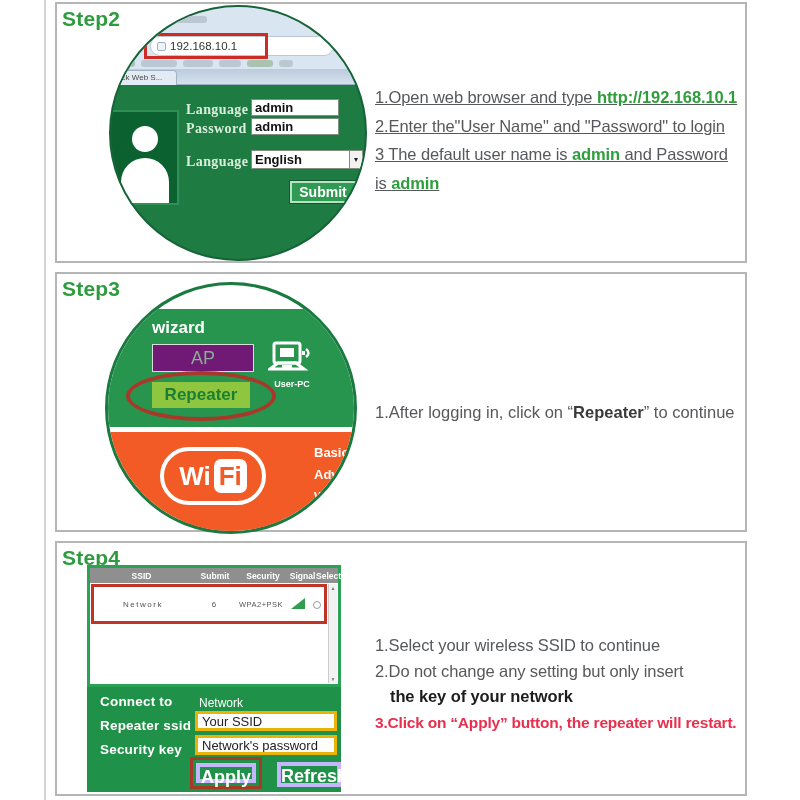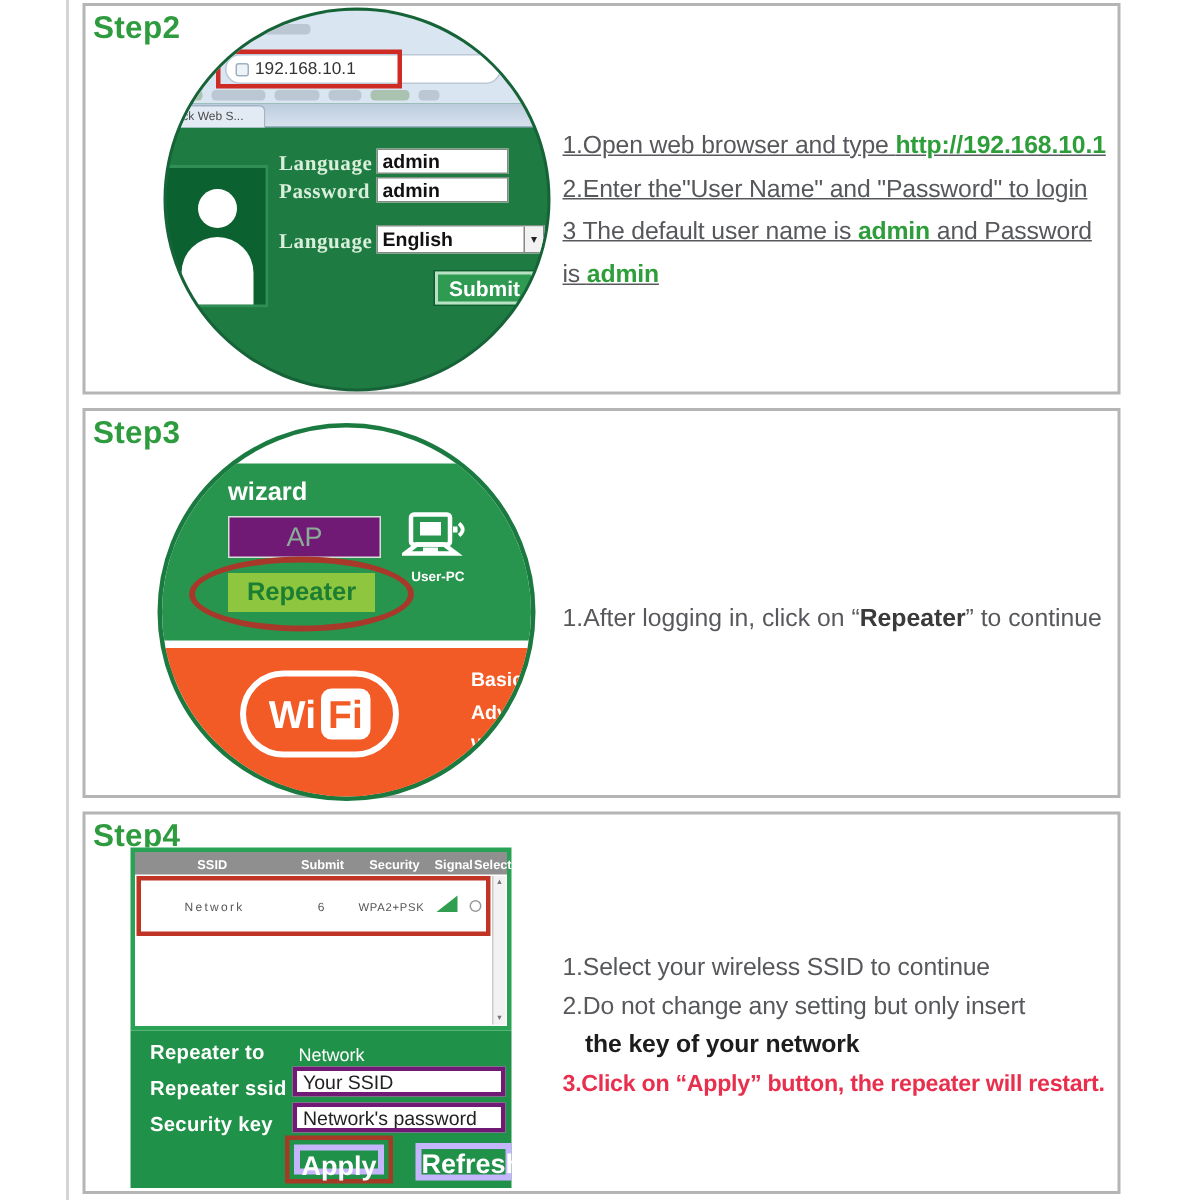--- a/index.html
+++ b/index.html
@@ -92,21 +92,21 @@
   .sig { display:inline-block; width:0; height:0; border-left:14px solid transparent;
          border-bottom:11px solid #2f9e4f; }
   .radio { display:inline-block; width:8px; height:8px; border:1px solid #999; border-radius:50%; background:#fff; }
   .sbar { position:absolute; right:1px; top:16px; bottom:1px; width:9px; background:#f2f2f2;
           border-left:1px solid #ccc; font-size:5px; color:#777; text-align:center; }
   .sbar .up { position:absolute; top:1px; left:0; right:0; }
   .sbar .dn { position:absolute; bottom:1px; left:0; right:0; }
   .gform { position:absolute; left:30px; top:144px; width:254px; height:105px; background:#209148; }
   .glbl { position:absolute; color:#fff; font-size:13.5px; font-weight:bold; letter-spacing:.2px; }
   .gval { position:absolute; color:#fff; font-size:12px; }
-  .gin  { position:absolute; width:142px; height:20px; border:3px solid #701a75; background:#fff;
+  .gin  { position:absolute; width:142px; height:20px; border:3px solid #eab308; background:#fff;
           font-size:13px; color:#222; padding:0 4px; font-family:"Liberation Sans",sans-serif; }
   .applywrap { position:absolute; left:103px; top:70px; width:72px; height:32px; border:3px solid #a53b26; }
   .gbtn { background:transparent; border:4px solid #c4b5fd; color:#ffffff; font-size:18px; font-weight:bold;
           font-family:"Liberation Sans",sans-serif; }
   .apply { position:absolute; left:3px; top:3px; width:60px; height:20px; }
   .refresh { position:absolute; left:190px; top:75px; width:64px; height:25px; }
   .notes3 { position:absolute; left:318px; top:90px; width:380px; font-size:16.5px; color:#56585b;
             line-height:25.5px; letter-spacing:-0.1px; }
   .notes3 .key-line { font-weight:bold; color:#1d1d1d; padding-left:15px; }
   .notes3 .red-line { color:#e8304e; font-weight:bold; font-size:15.5px; letter-spacing:-0.2px; }
@@ -222,21 +222,21 @@
         <span class="c4"><span class="sig"></span></span>
         <span class="c5"><span class="radio"></span></span>
       </div>
       <div class="sbar">
         <span class="up">▲</span>
         <span class="dn">▼</span>
       </div>
     </div>
 
     <div class="gform">
-      <span class="glbl" style="left:13px;top:7px;">Repeater to</span>
+      <span class="glbl" style="left:13px;top:7px;">Connect to</span>
       <span class="gval" style="left:112px;top:9px;">Network</span>
       <span class="glbl" style="left:13px;top:31px;">Repeater ssid</span>
       <input class="gin" style="left: 108px; top: 24px;" readonly="" value="Your SSID">
       <span class="glbl" style="left:13px;top:55px;">Security key</span>
       <input class="gin" style="left: 108px; top: 48px;" readonly="" value="Network's password">
       <div class="applywrap">
         <button class="gbtn apply">Apply</button>
       </div>
       <button class="gbtn refresh">Refresh</button>
     </div>

